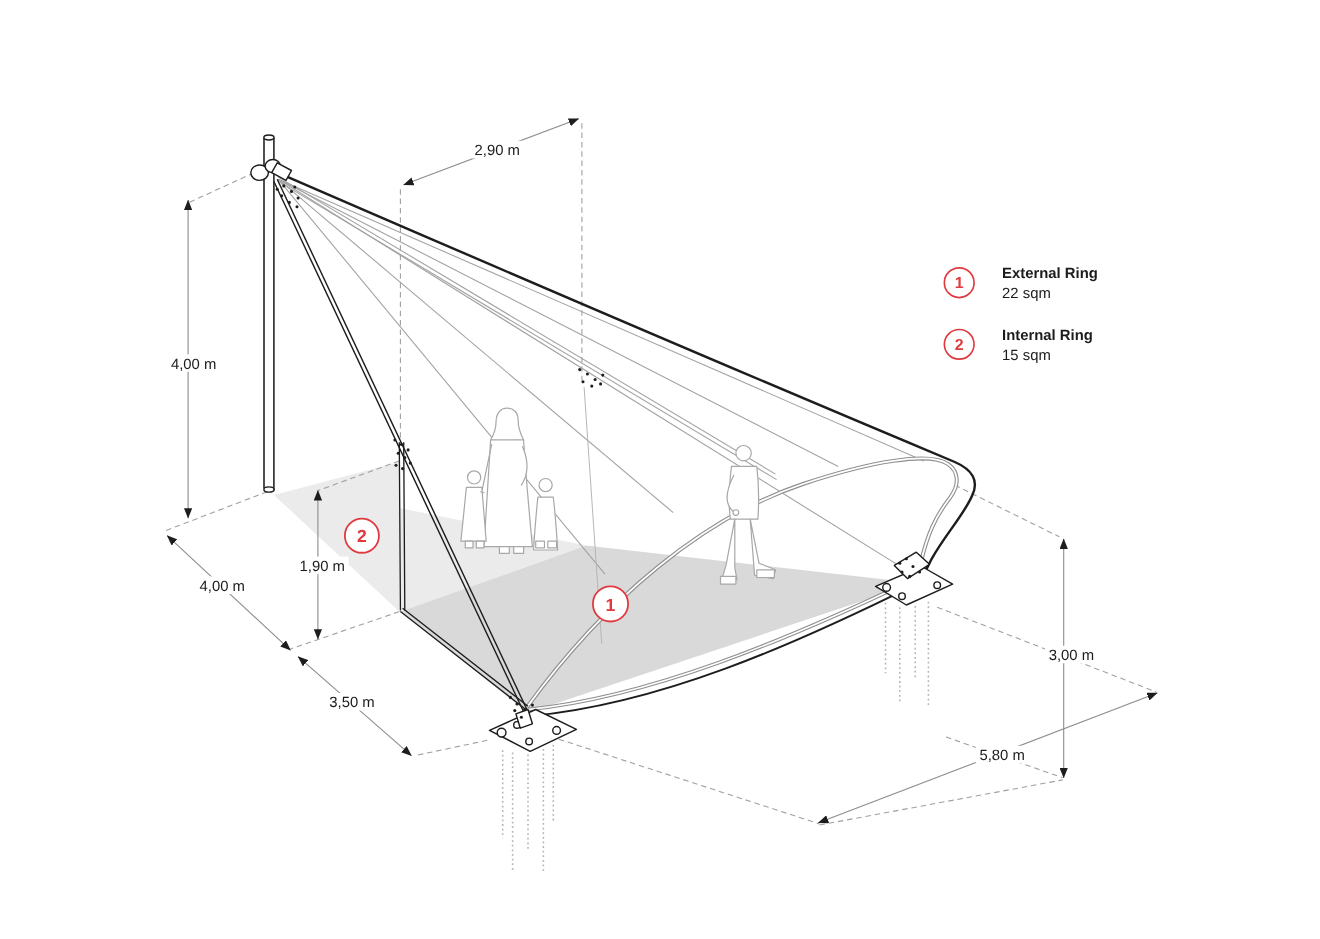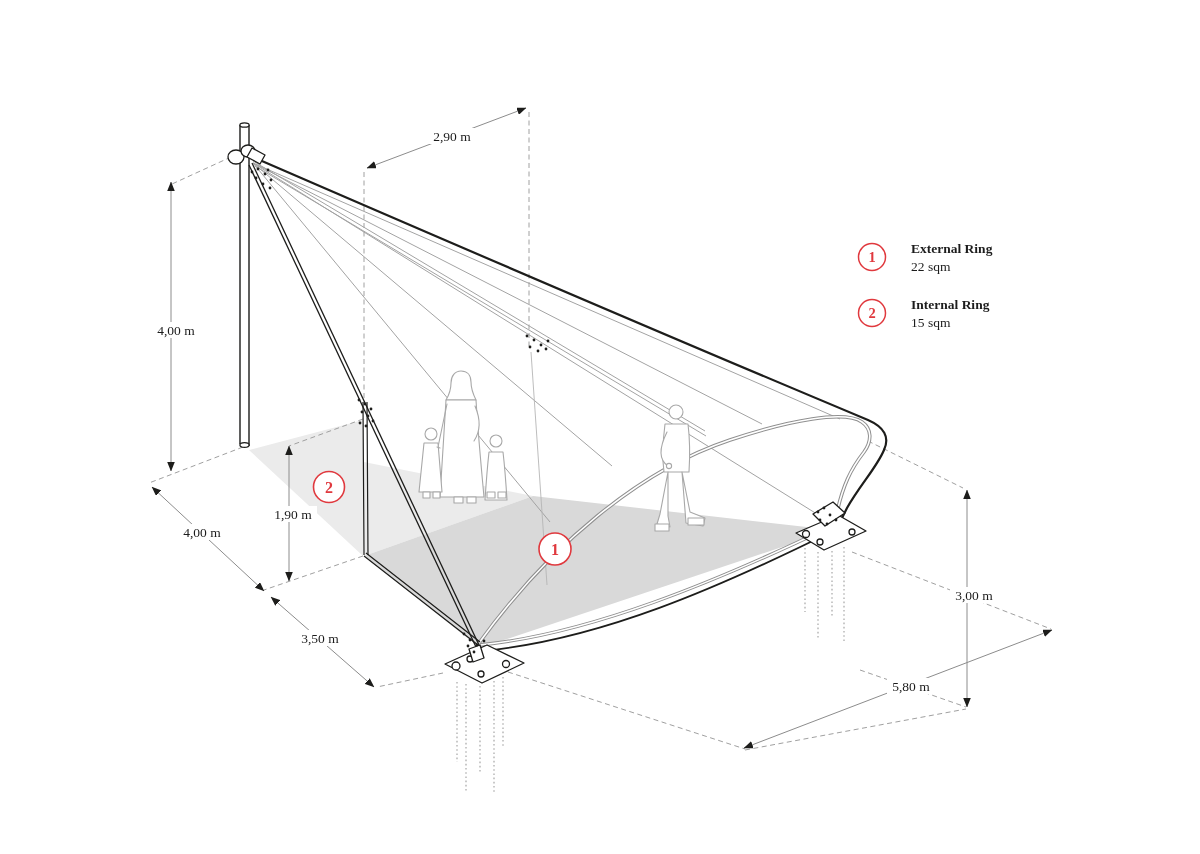--- a/index.html
+++ b/index.html
@@ -1,17 +1,17 @@
 <!DOCTYPE html>
 <html><head>
 <meta charset="utf-8">
 <style>
   html,body{margin:0;padding:0;background:#ffffff;}
   #stage{position:relative;width:1200px;height:854px;background:#ffffff;overflow:hidden;
-         font-family:Liberation Serif, serif;}
+         font-family:Liberation Sans, sans-serif;}
   svg{position:absolute;left:0;top:0;}
   
   .blk{stroke:#1d1d1b;fill:none;}
   .gry{stroke:#a3a3a3;fill:none;}
   .tube-out{stroke:#8f8f8f;fill:none;}
   .tube-in{stroke:#ffffff;fill:none;}
   .people{stroke:#a8a8a8;fill:#ffffff;stroke-width:1.1;stroke-linejoin:round;stroke-linecap:round;}
   .dash{stroke:#a0a0a0;stroke-width:1;fill:none;stroke-dasharray:5 3.5;}
   .anchor-dots{stroke:#b3b3b3;stroke-width:1.4;fill:none;stroke-dasharray:1.6 2.6;}
   .dim{stroke:#8c8c8c;stroke-width:1;fill:none;}

